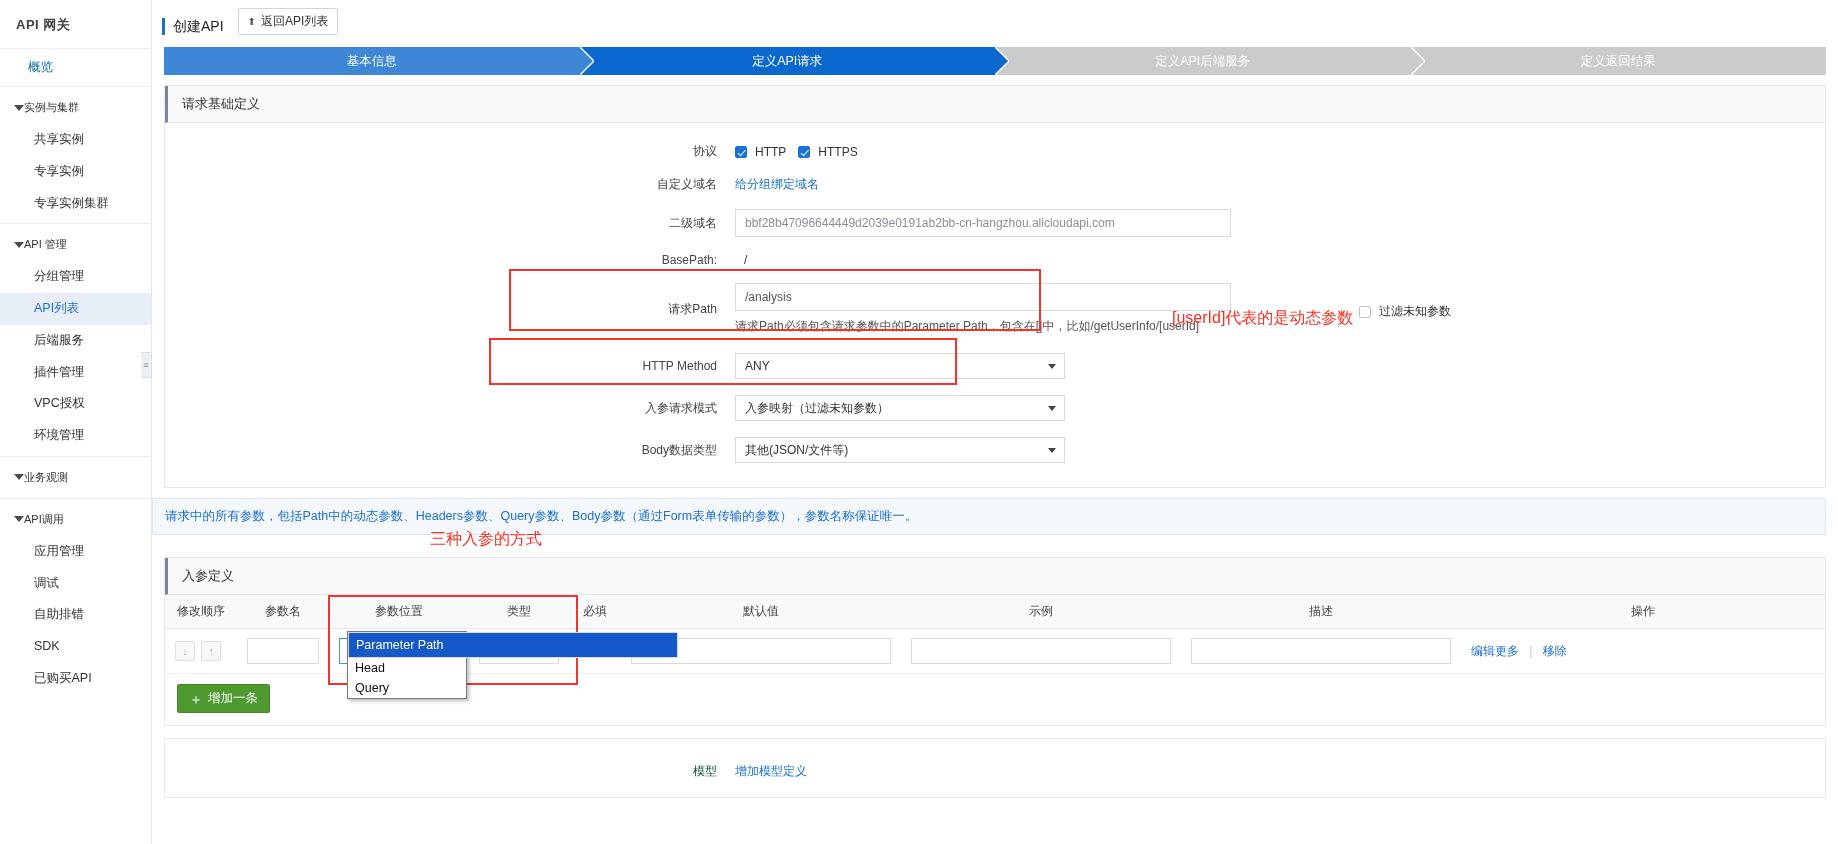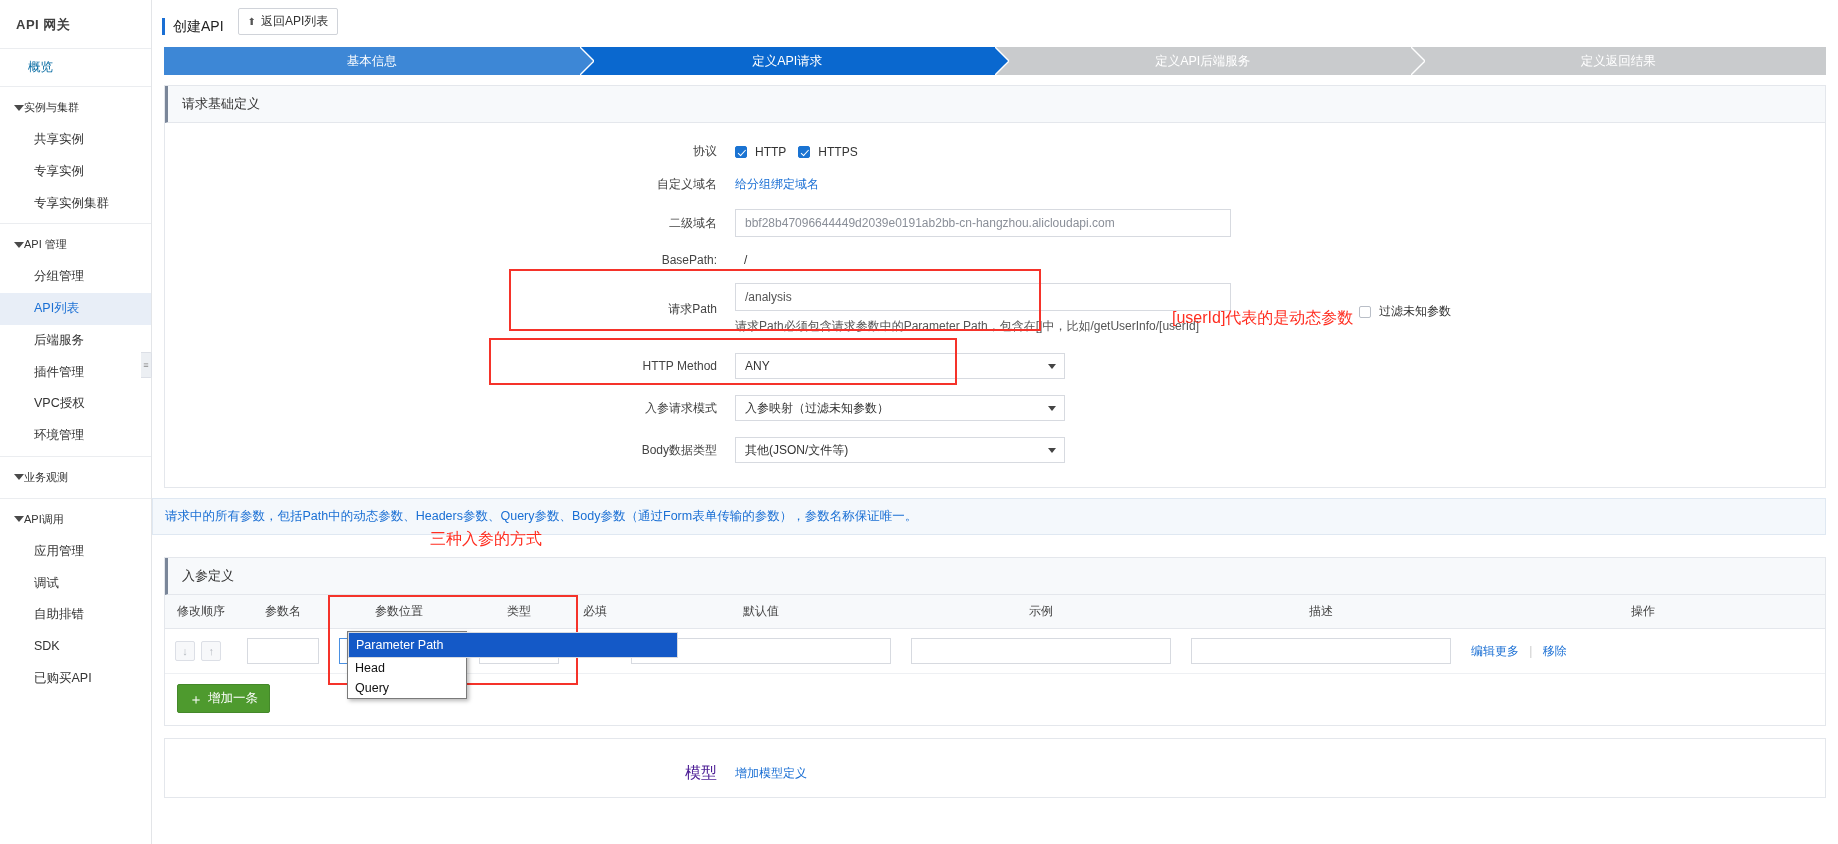--- a/index.html
+++ b/index.html
@@ -176,21 +176,21 @@
   .dd-item.sel { background:#1459c7; color:#fff; }
 
   .btn-add {
     display:inline-flex;align-items:center;gap:5px;background:#4e9a2e;color:#fff;
     border:1px solid #44882a;border-radius:2px;padding:5px 11px;font-size:12.5px;cursor:pointer;
   }
   .btn-add .plus{font-size:14px;line-height:1;}
 
   .bottom-panel{ margin:12px 12px 0 12px; border:1px solid #e4e7ec; height:60px; position:relative;}
   .bp-row{ position:absolute; left:0; right:0; top:24px; display:flex; align-items:center;}
-  .bp-label{ width:570px; text-align:right; padding-right:18px; font-size:16px; color:#4c1d95;}
+  .bp-label{ width:570px; text-align:right; padding-right:18px; font-size:12px; color:#14532d;}
   .bp-link{ color:#1a6fd4; font-size:12px; cursor:pointer;}
 </style>
 </head>
 <body>
 
 <div id="sidebar">
   <div class="brand">API 网关</div>
   <div class="sep"></div>
 
   <div class="overview">概览</div>

